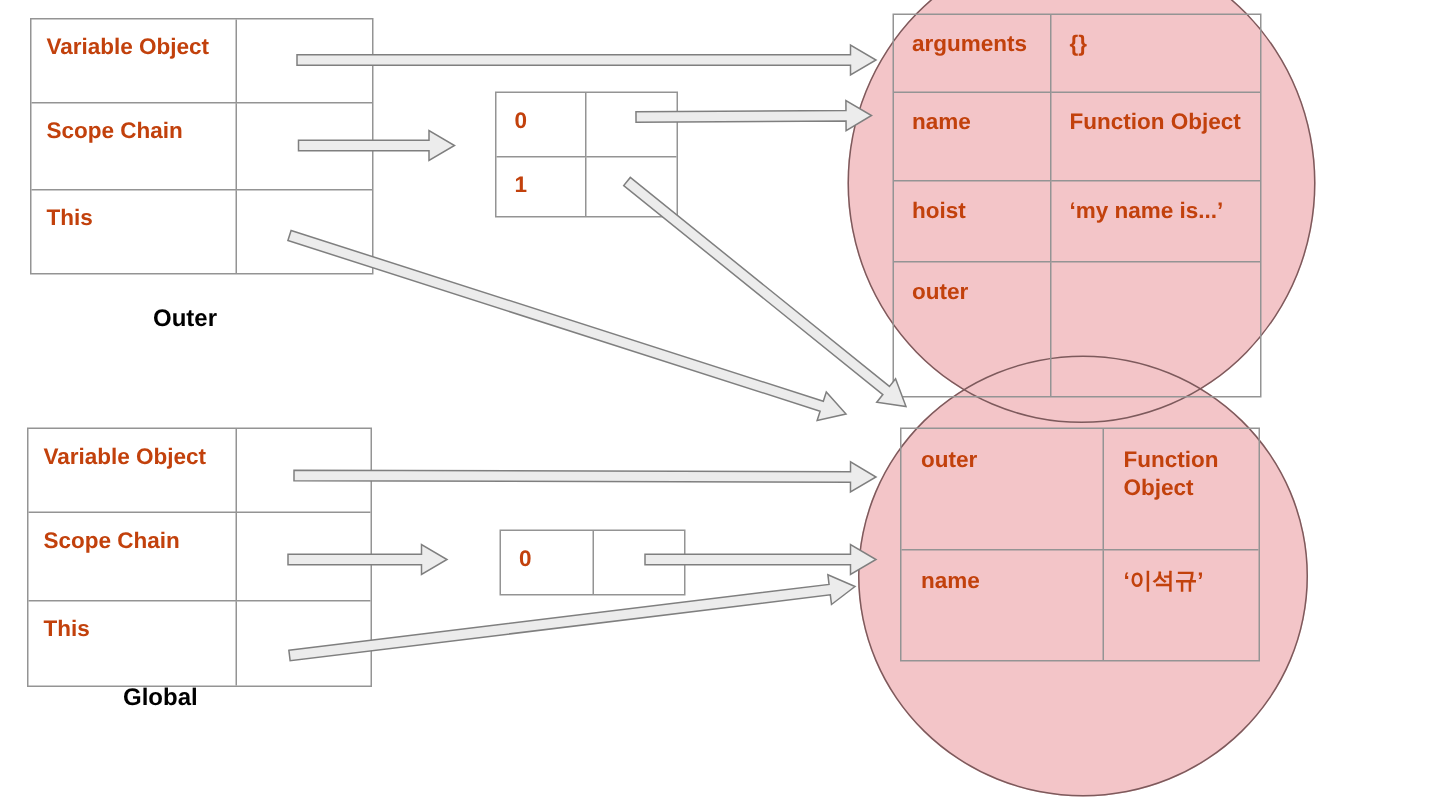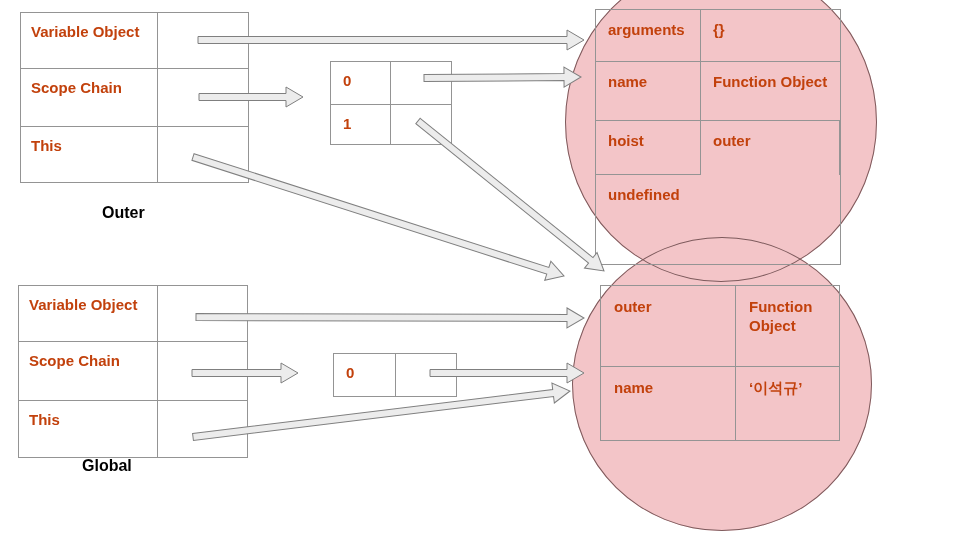--- a/index.html
+++ b/index.html
@@ -116,22 +116,22 @@
     <div class="cell idx-cell red-text last-row">0</div>
     <div class="cell last-col last-row"></div>
   </div>
 
   <div class="diagram-table" style="left:595px; top:9px; width:246px; height:256px; grid-template-columns:105px 1fr; grid-template-rows:52px 59px 54px 1fr;">
     <div class="cell vo-cell red-text">arguments</div>
     <div class="cell vo-cell red-text last-col">{}</div>
     <div class="cell vo-cell red-text">name</div>
     <div class="cell vo-cell red-text last-col">Function Object</div>
     <div class="cell vo-cell red-text">hoist</div>
+    <div class="cell vo-cell red-text last-col">‘my name is...’</div>
     <div class="cell vo-cell red-text last-row">outer</div>
-    <div class="cell vo-cell red-text last-col last-row">undefined</div>
   </div>
 
   <div class="diagram-table" style="left:600px; top:285px; width:240px; height:156px; grid-template-columns:135px 1fr; grid-template-rows:81px 1fr;">
     <div class="cell vo-cell-bottom red-text">outer</div>
     <div class="cell vo-cell-bottom red-text last-col">Function Object</div>
     <div class="cell vo-cell-bottom red-text last-row">name</div>
     <div class="cell vo-cell-bottom red-text last-col last-row">‘이석규’</div>
   </div>
 
   <svg id="arrows-layer" viewBox="0 0 960 540" xmlns="http://www.w3.org/2000/svg">

